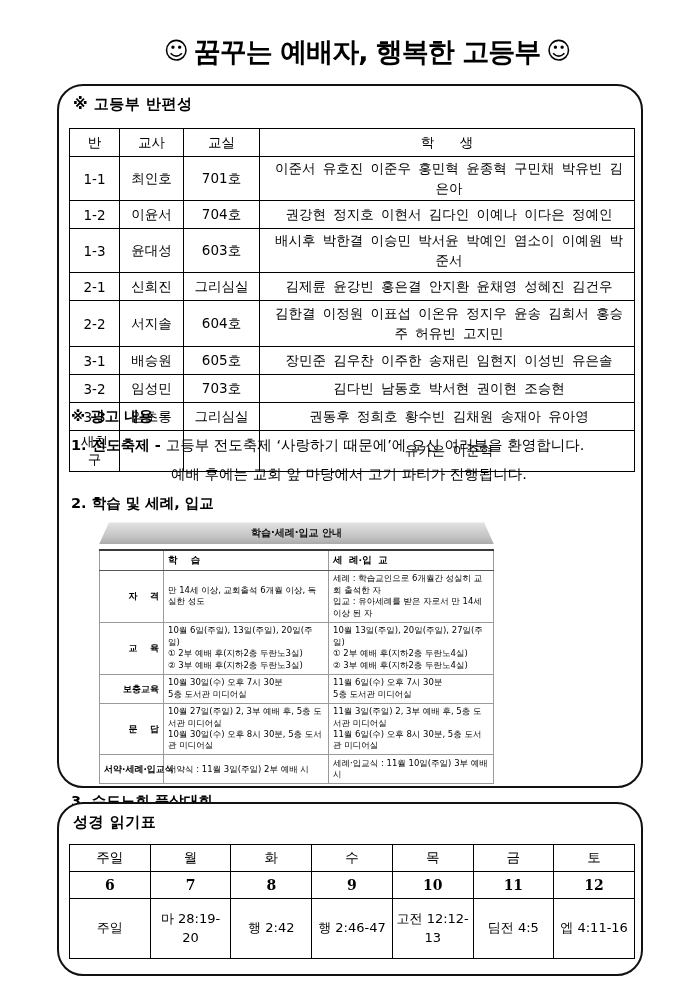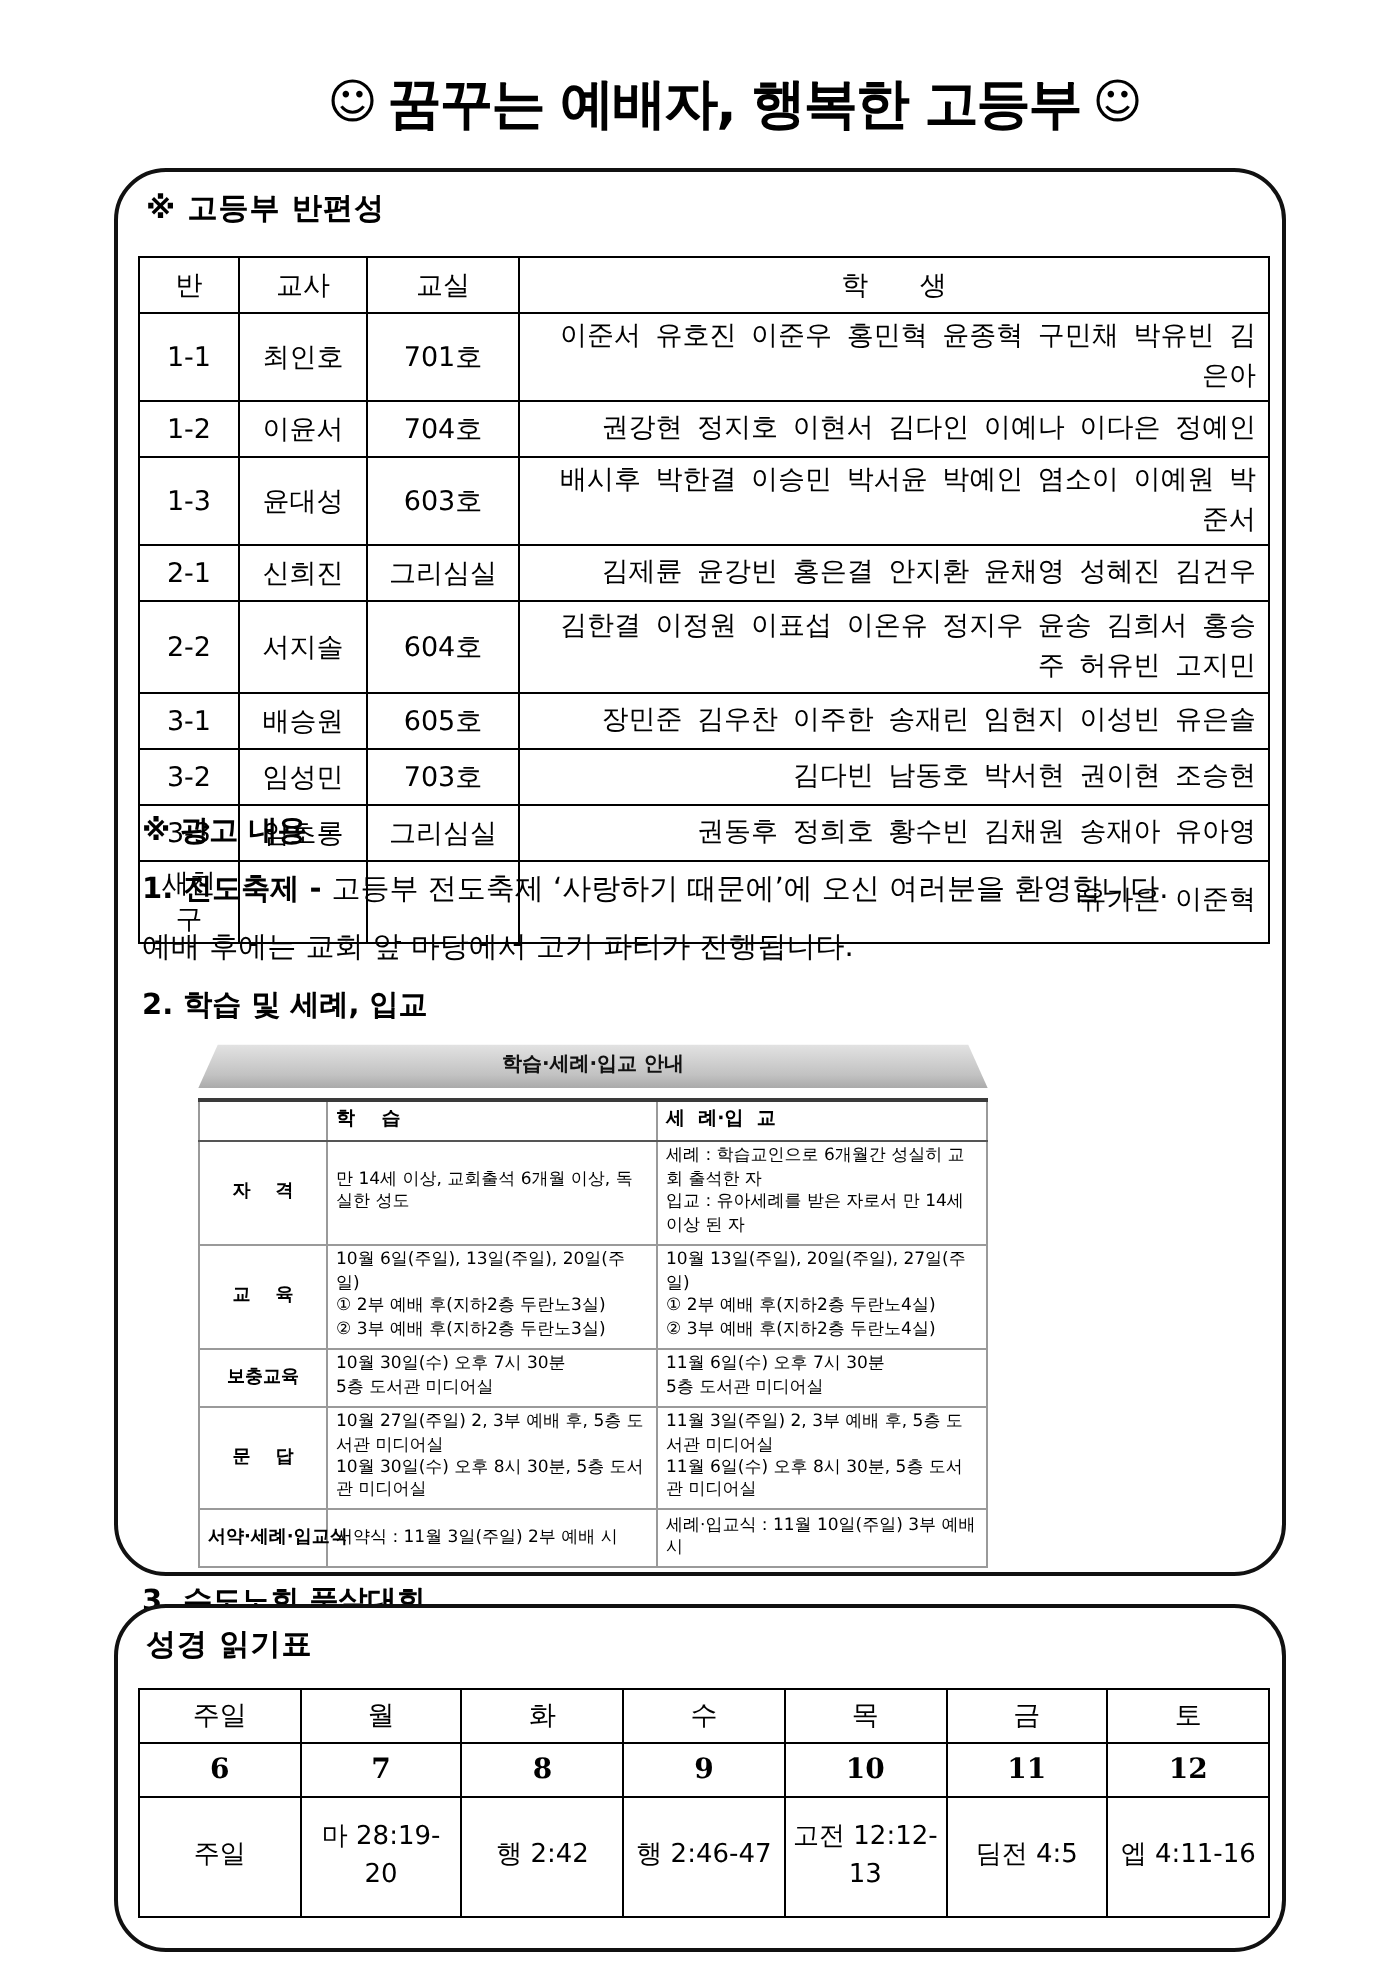--- a/index.html
+++ b/index.html
@@ -35,49 +35,49 @@
   table.class-table {
     position:absolute; left:10px; top:42px; width:566px;
     border-collapse:collapse; table-layout:fixed;
     font-size:13.5px;
   }
   .class-table th, .class-table td {
     border:1.5px solid #000; padding:2px 6px; text-align:center;
     height:28px; font-weight:400;
   }
   .class-table th { white-space:pre; font-weight:500; }
-  .class-table td.students { text-align:right; padding-left:10px; word-spacing:3px; line-height:1.45; }
+  .class-table td.students { text-align:center; padding-left:10px; word-spacing:3px; line-height:1.45; }
   .class-table tr.tall td { height:46px; }
   .col-class { width:50px; } .col-teacher { width:64px; } .col-room { width:76px; }
 
   
   .notices {
     position:absolute; left:12px; top:321px; width:562px;
     font-size:14.5px; line-height:1.3;
   }
   .notice-line { display:block; margin-bottom:10px; white-space:nowrap; }
   .notice-label { font-weight:700; }
-  .indent-1 { }
+  .indent-1 { margin-left:100px; }
 
   
   .guide-wrap { margin:2px 0 8px 28px; width:395px; }
   .guide-title-band {
     width:100%; height:22px; line-height:21px; text-align:center;
     font-size:10px; font-weight:800; color:#111;
     background:linear-gradient(180deg,#e3e3e3 0%,#c2c2c2 70%,#aaaaaa 100%);
     clip-path:polygon(2.5% 0, 97.5% 0, 100% 100%, 0 100%);
   }
   table.guide {
     width:100%; border-collapse:collapse; table-layout:fixed;
     margin-top:5px; font-size:8.5px; line-height:1.35;
     border-top:2.5px solid #3a3a3a; border-bottom:1.5px solid #3a3a3a;
   }
   .guide th, .guide td { border:1px solid #9a9a9a; padding:2.5px 4px; vertical-align:middle; }
   .guide th { height:20px; font-size:9.5px; font-weight:800; text-align:left; white-space:pre; border-bottom:1.5px solid #555; }
-  .guide td.g-label { font-weight:800; font-size:9px; text-align:center; white-space:pre; }
+  .guide td.g-label { font-weight:800; font-size:9px; text-align:right; white-space:pre; }
   .guide td.g-content { white-space:pre-line; }
   .guide .gcol-label { width:64px; }
 
   
   table.bible-table {
     position:absolute; left:10px; top:40px; width:566px;
     border-collapse:collapse; table-layout:fixed; font-size:13.5px;
   }
   .bible-table th, .bible-table td {
     border:1.5px solid #000; text-align:center; padding:2px 3px;

